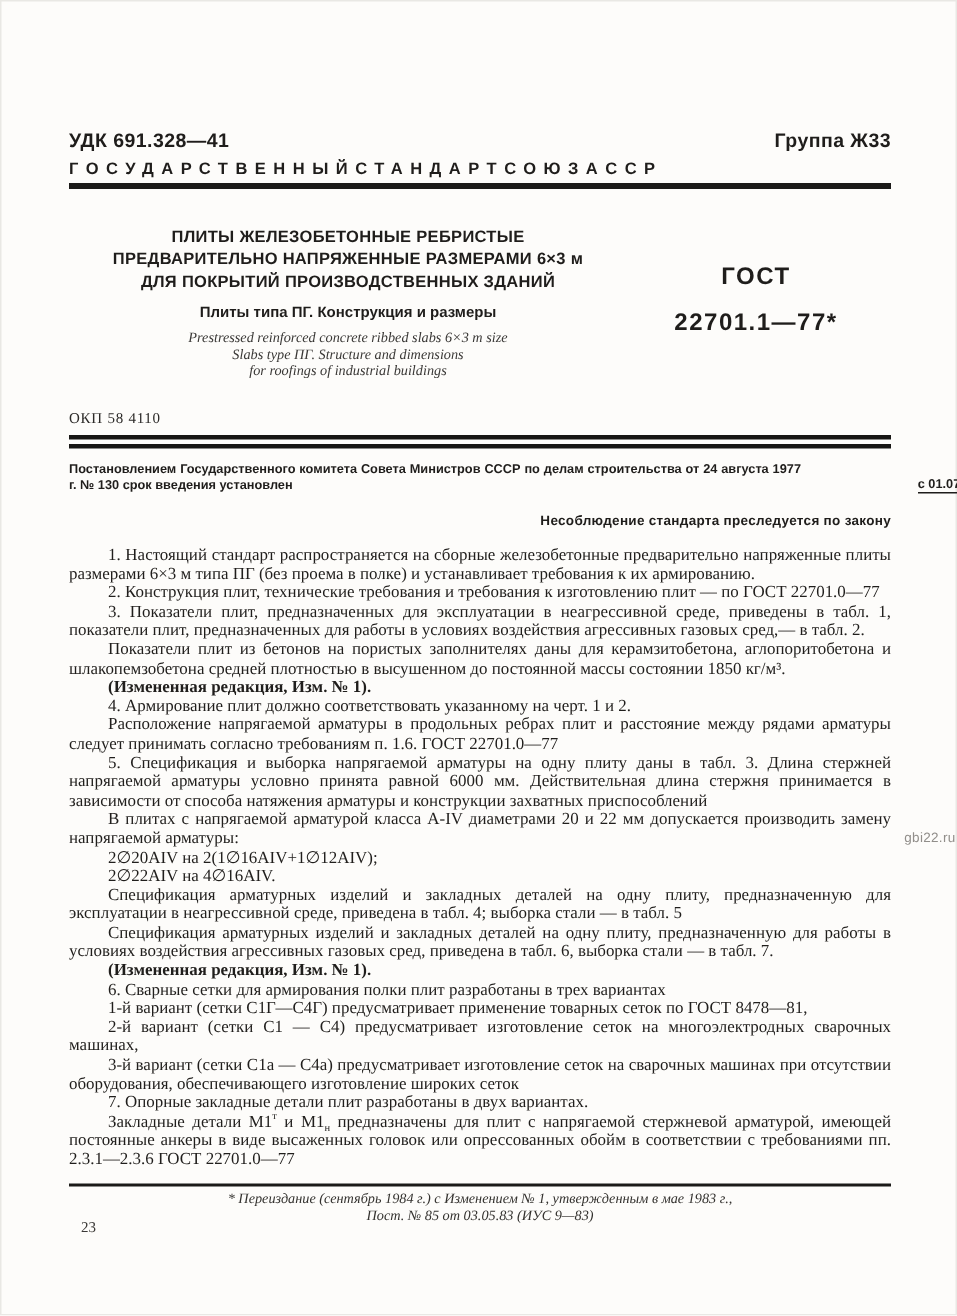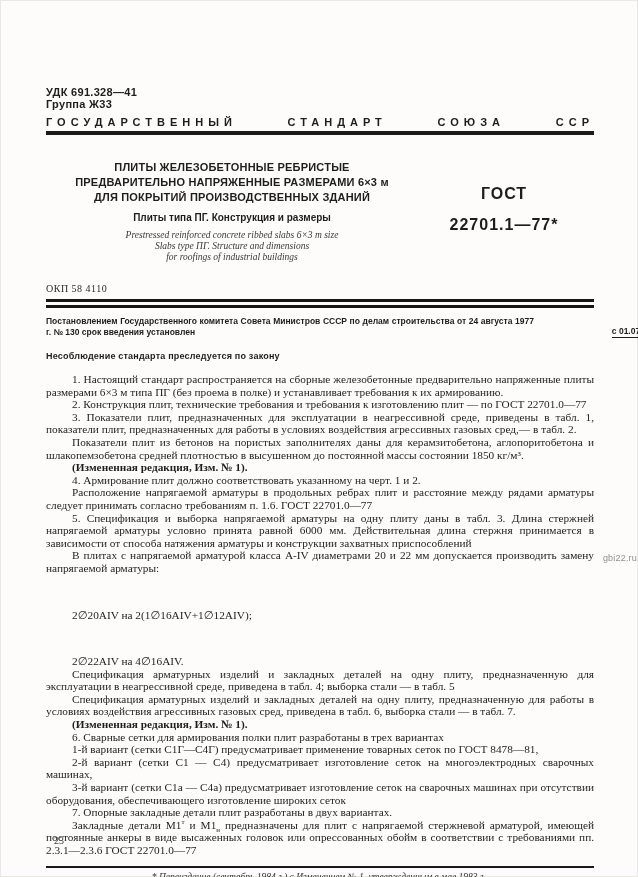--- a/index.html
+++ b/index.html
@@ -14,27 +14,26 @@
   .page{
     position:absolute;inset:0;
     background:#fdfcfa;
     box-shadow:inset 0 0 0 1px #e9e8e4;
     box-sizing:border-box;
     padding:86px 44px 0 46px;
   }
   
   .udk-row{
     display:flex;justify-content:space-between;
-    font-size:11px;font-weight:bold;letter-spacing:.3px;
+    font-size:13px;font-weight:bold;letter-spacing:.3px;
     margin-bottom:6px;
-    flex-direction:column;
   }
   
   .state-std{
-    display:flex;justify-content:space-between;align-items:baseline;
+    display:flex;justify-content:flex-start;align-items:baseline;
     font-size:11px;font-weight:bold;
     margin-bottom:3px;
   }
   .state-std span{letter-spacing:5px;white-space:nowrap;}
   .heavy-rule{height:4px;background:#1b1a18;}
   
   .title-section{display:flex;margin-top:25px;}
   .title-left{flex:1;text-align:center;padding:0 10px 0 14px;}
   .title-ru div{
     font-size:11px;font-weight:bold;line-height:15px;letter-spacing:.2px;text-align:center;
@@ -66,47 +65,47 @@
     font-size:8.5px;font-weight:bold;line-height:11px;
     text-align:justify;
     padding-right:60px;
   }
   .decree-date{
     position:absolute;right:-58px;bottom:0;
     border-bottom:1px solid #1f1d1b;
     white-space:nowrap;
   }
   .law-notice{
-    text-align:left;font-size:9px;font-weight:bold;
+    text-align:right;font-size:9px;font-weight:bold;
     margin-top:13px;letter-spacing:.2px;
   }
   
   .body-text{
     margin-top:12px;
     font-family:"Liberation Serif",serif;
     font-size:11.3px;line-height:12.6px;
     text-align:justify;color:#201e1c;
   }
   .bp{margin:0;text-indent:26px;}
   .bp.bold{font-weight:bold;}
-  .bp.formula{text-align:left;margin-top:34px;}
+  .bp.formula{text-align:left;}
   sup,sub{font-size:7px;line-height:0;}
   
   .footer-rule{margin-top:9px;border-top:2px solid #1b1a18;}
   .footer-row{
     display:flex;justify-content:space-between;
     font-size:8.5px;font-weight:bold;margin-top:4px;
   }
   .footnote{
     margin-top:4px;text-align:center;
     font-family:"Liberation Serif",serif;font-style:italic;
     font-size:9.5px;line-height:11.5px;color:#34322f;
   }
   .page-number{
-    position:absolute;left:54px;top:835px;
+    position:absolute;left:54px;top:813px;
     font-family:"Liberation Serif",serif;font-size:10px;color:#3a3836;
   }
   .watermark{
     position:absolute;right:1px;top:553px;
     font-size:9px;color:#918e8a;letter-spacing:.2px;
   }
 </style>
 </head>
 <body>
 

